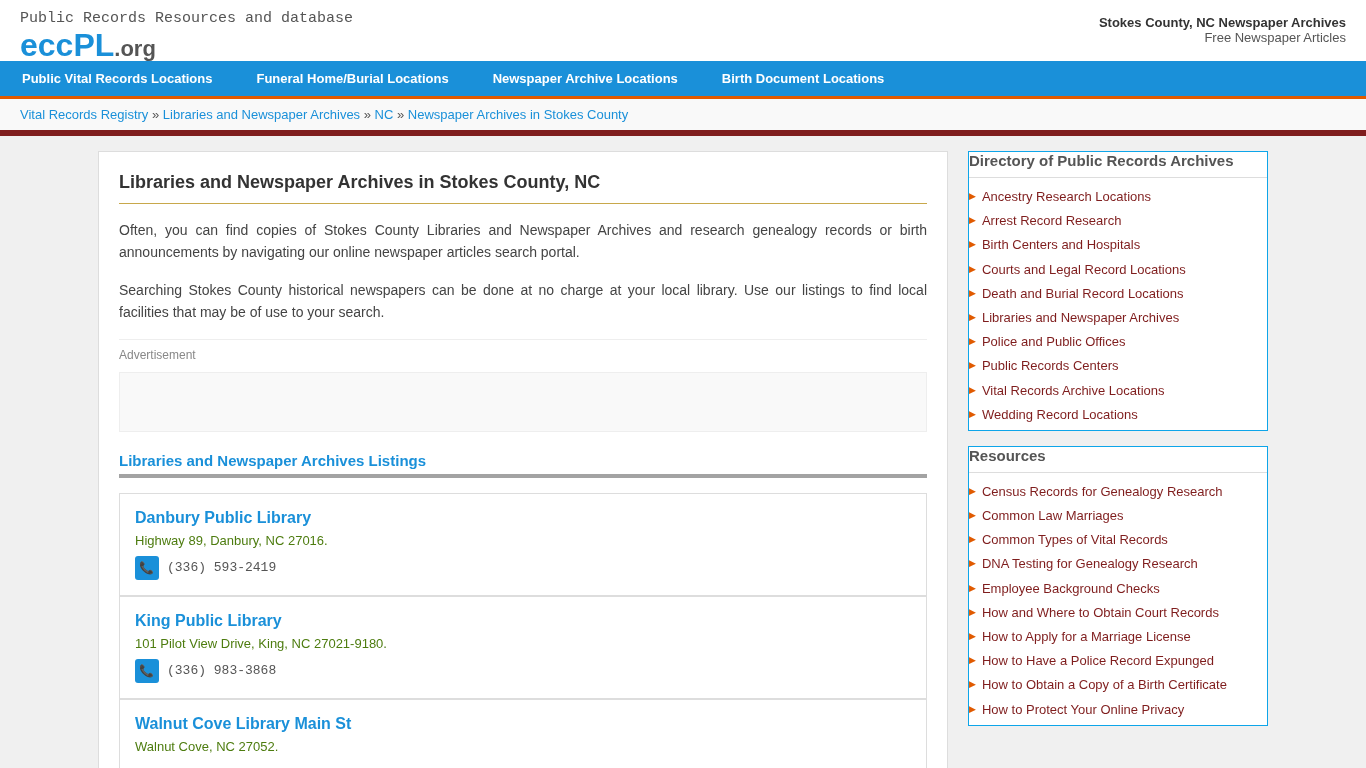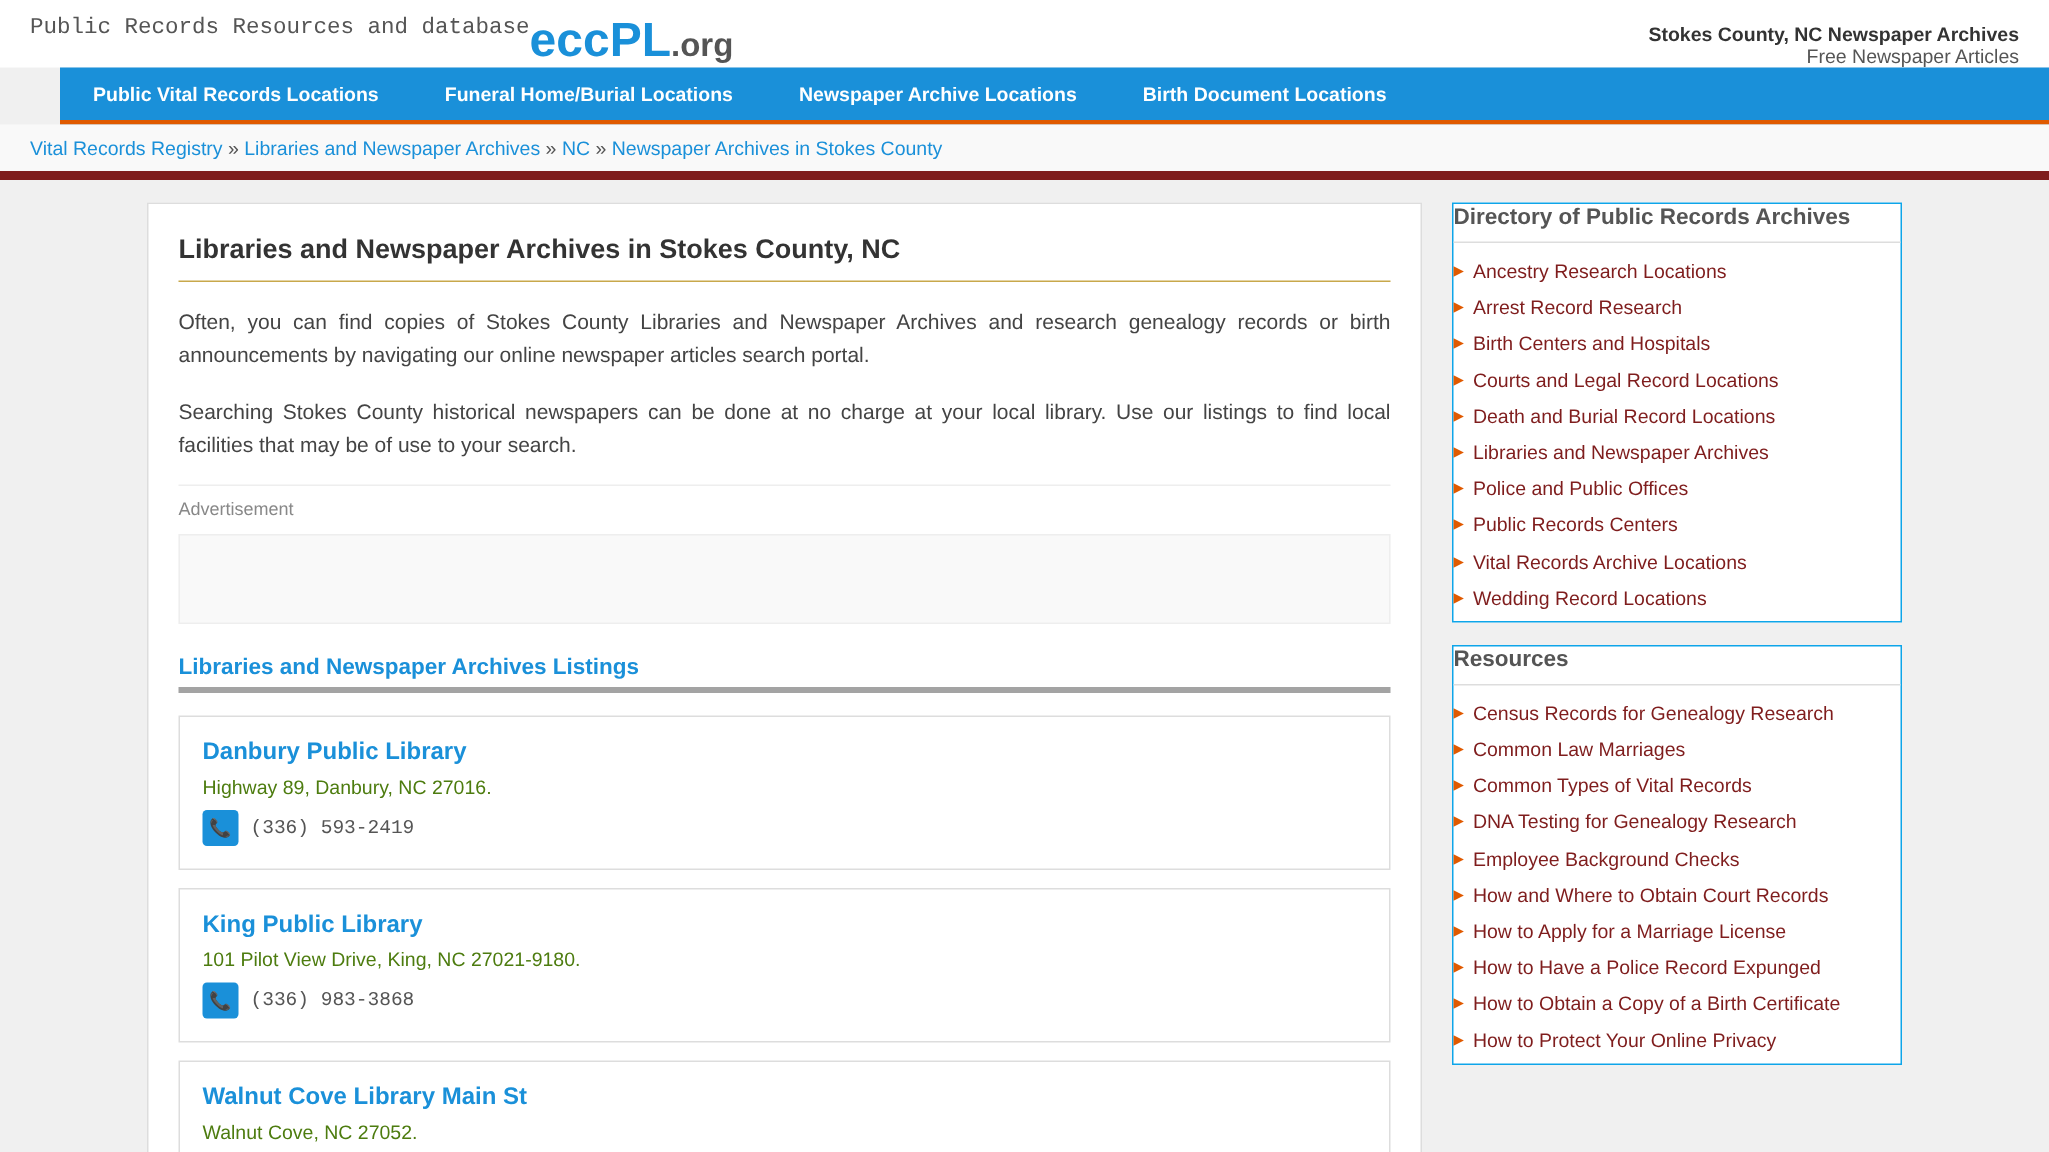--- a/index.html
+++ b/index.html
@@ -1,50 +1,50 @@
 <!DOCTYPE html>
 <html><head>
   <meta charset="utf-8">
   <style>
     * { box-sizing: border-box; margin: 0; padding: 0; }
     body { font-family: Arial, sans-serif; font-size: 14px; background: #f0f0f0; color: #333; }
 
     
     #header { background: #fff; padding: 10px 20px 0 20px; display: flex; align-items: flex-start; justify-content: space-between; }
-    #logo-area { display: flex; }
+    #logo-area { display: flex; flex-direction: column; }
     #tagline { font-family: 'Courier New', monospace; font-size: 15px; color: #555; margin-bottom: 2px; }
     #logo { font-size: 32px; font-weight: bold; color: #333; line-height: 1; }
     #logo .ecc { color: #1a90d9; }
     #logo .pl { color: #1a90d9; }
     #logo .org { color: #555; font-size: 22px; }
     #header-right { text-align: right; font-size: 13px; padding-top: 5px; }
     #header-right .site-name { font-weight: bold; color: #333; }
     #header-right .sub-link { color: #555; }
 
     
-    #nav { background: #1a90d9; display: flex; padding: 0; border-bottom: 3px solid #e05a00; margin-left: 40px; }
+    #nav { background: #1a90d9; display: flex; padding: 0; border-bottom: 3px solid #e05a00; }
     #nav a { color: #fff; font-weight: bold; font-size: 13px; text-decoration: none; padding: 10px 22px; display: block; }
 
     
     #breadcrumb { background: #f9f9f9; border-bottom: 6px solid #7f1d1d; padding: 8px 20px; font-size: 13px; }
     #breadcrumb a { color: #1a90d9; text-decoration: none; }
     #breadcrumb span { color: #555; }
 
     
     #main { display: flex; max-width: 1200px; margin: 0 auto; padding: 15px; gap: 20px; background: #f0f0f0; }
 
     
     #content { flex: 1; background: #fff; padding: 20px; border: 1px solid #ddd; }
     #content h1 { font-size: 18px; color: #333; border-bottom: 1px solid #c8a84b; padding-bottom: 10px; margin-bottom: 15px; }
     #content p { font-size: 14px; line-height: 1.6; color: #444; margin-bottom: 15px; text-align: justify; }
     #ad-label { font-size: 12px; color: #888; margin: 10px 0; border-top: 1px solid #eee; padding-top: 8px; }
 
     #listings-title { font-size: 15px; color: #1a90d9; font-weight: bold; border-bottom: 4px solid #a3a3a3; padding-bottom: 5px; margin-bottom: 15px; margin-top: 20px; }
 
-    .library-card { border: 1px solid #ddd; padding: 15px; margin-bottom: 12px; background: #fff; }
+    .library-card { border: 1px solid #ddd; padding: 15px; margin-bottom: 0; background: #fff; }
     .library-name { font-size: 16px; color: #1a90d9; font-weight: bold; margin-bottom: 6px; text-decoration: none; display: block; }
     .library-address { font-size: 13px; color: #4d7c0f; margin-bottom: 8px; }
     .phone-row { display: flex; align-items: center; gap: 8px; }
     .phone-icon { background: #1a90d9; color: #fff; border-radius: 3px; padding: 3px 6px; font-size: 12px; display: inline-flex; align-items: center; justify-content: center; width: 24px; height: 24px; }
     .phone-number { font-family: 'Courier New', monospace; font-size: 13px; color: #555; }
 
     
     #sidebar { width: 300px; display: flex; flex-direction: column; gap: 15px; }
     .sidebar-box { background: #fff; border: 1px solid #0ea5e9; padding: 0; }
     .sidebar-box h2 { font-size: 15px; color: #555; border-bottom: 1px solid #ddd; padding-bottom: 8px; margin-bottom: 10px; font-weight: bold; }

